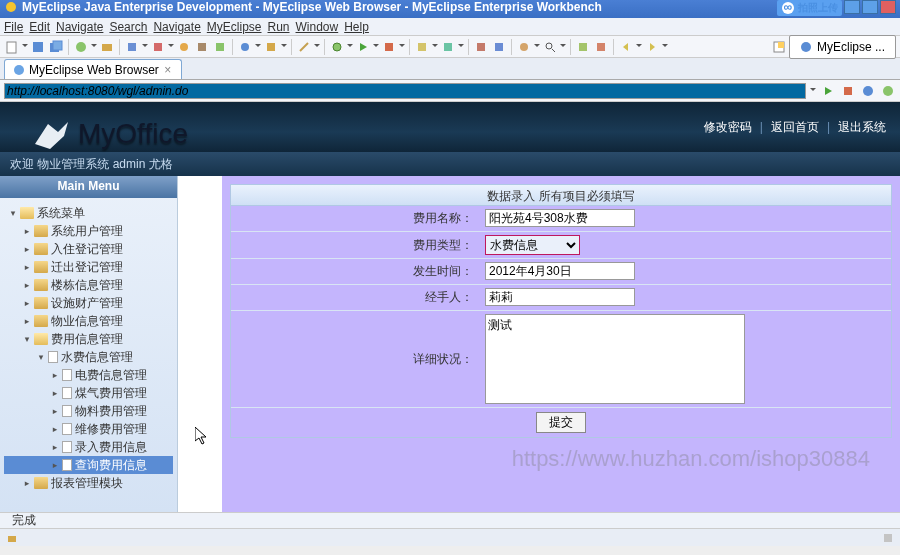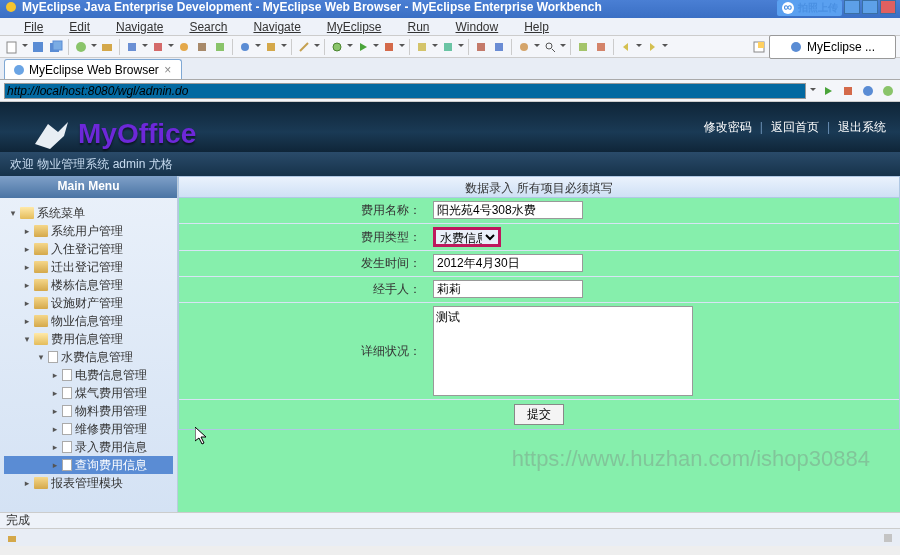--- a/index.html
+++ b/index.html
@@ -6,81 +6,81 @@
 body { background: #eee; width: 900px; height: 555px; overflow: hidden; position: relative; }
 
 
 .win-titlebar { height: 18px; background: linear-gradient(#4a7fd4, #3a6fc4); color: #fff; display: flex; align-items: flex-start; padding: 0 4px; font-weight: bold; }
 .win-titlebar .spacer { flex: 1; }
 .win-btn { width: 16px; height: 14px; background: #5da0e8; margin-left: 2px; border: 1px solid #3a6fa4; }
 
 
 .menubar { height: 18px; background: #eef2f9; display: flex; align-items: center; padding: 0 4px; border-bottom: 1px solid #ccc; gap: 6px; }
 .menubar span { color: #333; cursor: default; }
-.menubar span u { text-decoration: underline; margin-left: 20px; }
+.menubar span u { text-decoration: underline; }
 
 
 .toolbar-row { height: 22px; background: #f4f6fa; border-bottom: 1px solid #ccc; display: flex; align-items: center; padding: 0 4px; gap: 2px; }
 .tb-icon { width: 16px; height: 16px; display: inline-flex; align-items: center; justify-content: center; border-radius: 2px; }
 .tb-sep { width: 1px; height: 16px; background: #ccc; margin: 0 2px; }
 .tb-drop { width: 6px; height: 16px; display:inline-flex; align-items:center; }
 .tb-drop::after { content:''; border: 3px solid transparent; border-top-color:#555; }
 .right-tool { margin-left: auto; display: flex; align-items: center; gap: 2px; }
-.persp-btn { height: 24px; padding: 0 20px; border: 1px solid #999; background: #fff; display: flex; align-items: center; gap: 5px; border-radius: 2px; }
+.persp-btn { height: 24px; padding: 0 10px; border: 1px solid #999; background: #fff; display: flex; align-items: center; gap: 5px; border-radius: 2px; }
 
 
 .tabrow { height: 22px; background: #e8edf5; border-bottom: 1px solid #aaa; display: flex; align-items: end; padding: 0 4px; }
 .tab { height: 20px; background: #fff; border: 1px solid #7fa8d4; border-bottom: none; padding: 2px 8px; display: flex; align-items: center; gap: 4px; border-radius: 3px 3px 0 0; }
 .tab .close { width: 10px; height: 10px; display: inline-flex; align-items: center; justify-content: center; color: #888; }
 
 
 .urlbar { height: 22px; background: #f4f6fa; border-bottom: 1px solid #ccc; display: flex; align-items: center; padding: 0 4px; gap: 4px; }
 .urlbar input { flex: 1; height: 16px; border: 1px solid #999; padding: 0 2px; background: #0369a1; font-style: italic; }
 .url-btn { width: 16px; height: 16px; display:inline-flex; align-items:center; justify-content:center; }
 
 
 .app { height: 410px; background: #fff; position: relative; overflow: hidden; }
 .app-topbar { height: 50px; background: linear-gradient(#0f2538, #1a3a55 60%, #0f2538); display: flex; align-items: center; justify-content: flex-end; padding: 0 14px; gap: 8px; }
 .app-topbar a { color: #fff; text-decoration: none; font-size: 12px; }
 .app-topbar .vsep { color: #6a8fb4; }
 .app-logo { position: absolute; left: 30px; top: 12px; display: flex; align-items: center; gap: 8px; }
 .app-logo .bird { width: 40px; height: 40px; }
-.app-logo .txt { font-size: 28px; font-weight: bold; color: #6d28d9; font-family: Arial; text-shadow: 0 2px 2px rgba(0,0,0,.5); }
+.app-logo .txt { font-size: 28px; font-weight: normal; color: #0f172a; font-family: Arial; text-shadow: 0 2px 2px rgba(0,0,0,.5); }
 .welcome { height: 24px; background: linear-gradient(#2a4b6a, #16324a); color: #c8dcf0; padding: 0 10px; display: flex; align-items: center; }
 
 .app-body { display: flex; height: 336px; }
 .leftpane { width: 178px; background: linear-gradient(#eaf1fa, #d4e2f4); border-right: 1px solid #bcd; display: flex; flex-direction: column; }
 .leftpane .hdr { height: 22px; background: linear-gradient(#7fa0c8, #4a74a4); color: #fff; font-weight: bold; padding: 3px 8px; text-align: center; }
 .tree { padding: 6px 4px; overflow: auto; flex: 1; }
 .tree .node { display: flex; align-items: center; height: 18px; white-space: nowrap; color: #333; cursor: default; }
 .tree .tw { width: 10px; height: 10px; margin-right: 2px; display: inline-flex; align-items: center; justify-content: center; font-size: 9px; color: #555; }
 .tree .ic { width: 14px; height: 12px; margin-right: 3px; display:inline-flex; }
 .tree .folder { background: linear-gradient(#f5d78a, #d4a84a); border-radius: 1px; }
 .tree .folder-open { background: linear-gradient(#ffe9a8, #e4bc5a); border-radius: 1px; }
 .tree .page { background: #fff; border: 1px solid #aaa; width: 10px; height: 12px; }
 .tree .selected { background: #5a8cd4; color: #fff; }
 .ind0 { padding-left: 4px; } .ind1 { padding-left: 18px; } .ind2 { padding-left: 32px; } .ind3 { padding-left: 46px; }
 
-.rightpane { flex: 1; background: #86efac; padding: 0; overflow: auto; }
+.rightpane { flex: 1; background: #c4b5fd; padding: 8px; overflow: auto; margin-left: 44px; }
 .form-title { height: 22px; background: linear-gradient(#eaf2fd, #cfe0f5); border: 1px solid #b0c8e4; text-align: center; line-height: 22px; color: #333; }
 .form { border: 1px solid #b0c8e4; border-top: none; }
 .form-row { display: flex; border-bottom: 1px solid #d8e4f4; }
 .form-row:last-child { border-bottom: none; }
 .form-lbl { width: 250px; text-align: right; padding: 4px 8px; color: #333; display: flex; align-items: center; justify-content: flex-end; }
 .form-val { flex: 1; padding: 3px 4px; display: flex; align-items: flex-start; }
 .form-val input[type=text] { width: 150px; height: 18px; border: 1px solid #999; padding: 0 3px; }
-.form-val select { width: 68px; height: 20px; border: 3px solid #be185d; background: #eaf0fa; }
+.form-val select { width: 95px; height: 20px; border: 1px solid #be185d; background: #eaf0fa; }
 .form-val textarea { width: 260px; height: 90px; border: 1px solid #999; padding: 2px; resize: none; }
 .form-submit { text-align: center; padding: 4px; }
 .form-submit button { padding: 1px 12px; border: 1px solid #888; background: #f4f4f4; }
 
 .watermark { position: absolute; right: 30px; bottom: 40px; font-size: 22px; color: rgba(120,120,120,.35); pointer-events: none; }
 
 
-.statusbar { height: 16px; background: #eef2f9; border-top: 1px solid #ccc; display: flex; align-items: center; padding: 0 6px; color: #333; }
+.statusbar { height: 16px; background: #eef2f9; border-top: 1px solid #ccc; display: flex; align-items: center; padding: 0 12px; color: #333; }
 .bottombar { height: 18px; background: #e8edf5; border-top: 1px solid #ccc; display: flex; align-items: center; padding: 0 4px; }
 .cursor-arrow { position: absolute; left: 195px; top: 427px; pointer-events: none; }
 </style>
 </head>
 <body>
 
 <div class="win-titlebar">
   <svg width="14" height="14">
       <circle cx="7" cy="7" r="5" fill="#f4c430"></circle>
     </svg>

